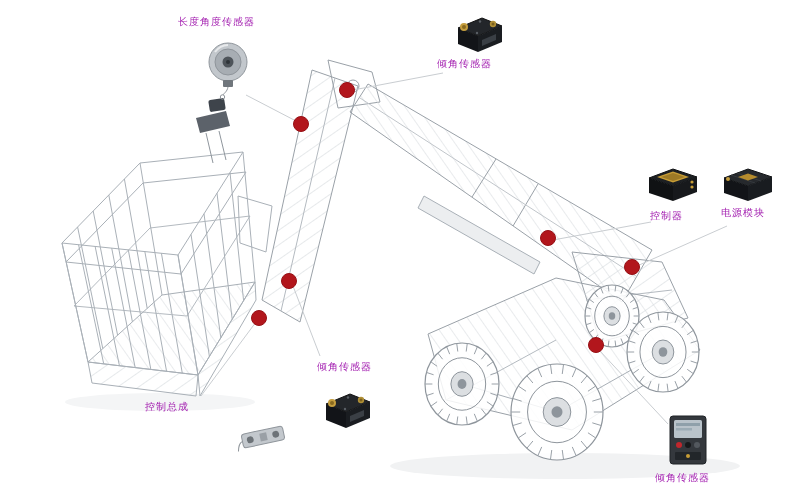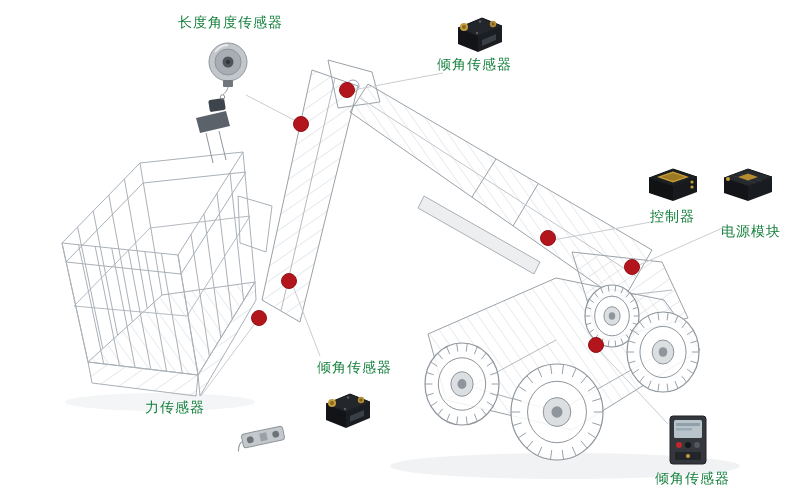--- a/index.html
+++ b/index.html
@@ -4,21 +4,21 @@
 <style>
   html,body{margin:0;padding:0;}
   body{
     width:800px;height:502px;position:relative;overflow:hidden;
     background:#ffffff;
     font-family:"DejaVu Sans","Liberation Sans",sans-serif;
   }
   .stage{position:absolute;left:0;top:0;width:800px;height:502px;}
   svg.layer{position:absolute;left:0;top:0;}
   .ann-label{
-    position:absolute;font-size:14px;line-height:18px;color:#15803d;
+    position:absolute;font-size:10px;line-height:18px;color:#a21caf;
     letter-spacing:1px;white-space:nowrap;text-align:center;
   }
   .icon{position:absolute;}
 </style>
 </head>
 <body>
 
 <div class="stage">
 
   <svg id="machine" class="layer" width="800" height="502" viewBox="0 0 800 502">
@@ -293,23 +293,23 @@
       <circle cx="22" cy="31" r="3" fill="#16181a"></circle>
       <circle cx="31" cy="31" r="3" fill="#53585e"></circle>
       <rect x="9" y="38" width="26" height="8" rx="1" fill="#22262a"></rect>
       <circle cx="22" cy="42" r="2" fill="#c79d36"></circle>
     </svg>
   </div>
 
   <div class="ann-label" style="left:178px;top:13px">长度角度传感器</div>
   <div class="ann-label" style="left:437px;top:55px">倾角传感器</div>
   <div class="ann-label" style="left:650px;top:207px">控制器</div>
-  <div class="ann-label" style="left:721px;top:222px">电源模块</div>
+  <div class="ann-label" style="left:721px;top:204px">电源模块</div>
   <div class="ann-label" style="left:317px;top:358px">倾角传感器</div>
-  <div class="ann-label" style="left:145px;top:398px">力传感器</div>
+  <div class="ann-label" style="left:145px;top:398px">控制总成</div>
   <div class="ann-label" style="left:655px;top:469px">倾角传感器</div>
 
   <svg id="overlay" class="layer" width="800" height="502" viewBox="0 0 800 502">
       <line x1="246" y1="95" x2="296" y2="121" stroke="#c9cdd1" stroke-width="1"></line>
       <line x1="443" y1="73" x2="353" y2="90" stroke="#c9cdd1" stroke-width="1"></line>
       <line x1="651" y1="222" x2="553" y2="240" stroke="#c9cdd1" stroke-width="1"></line>
       <line x1="727" y1="226" x2="637" y2="266" stroke="#c9cdd1" stroke-width="1"></line>
       <line x1="320" y1="356" x2="293" y2="286" stroke="#c9cdd1" stroke-width="1"></line>
       <line x1="201" y1="396" x2="256" y2="322" stroke="#c9cdd1" stroke-width="1"></line>
       <line x1="599" y1="350" x2="668" y2="424" stroke="#c9cdd1" stroke-width="1"></line>

